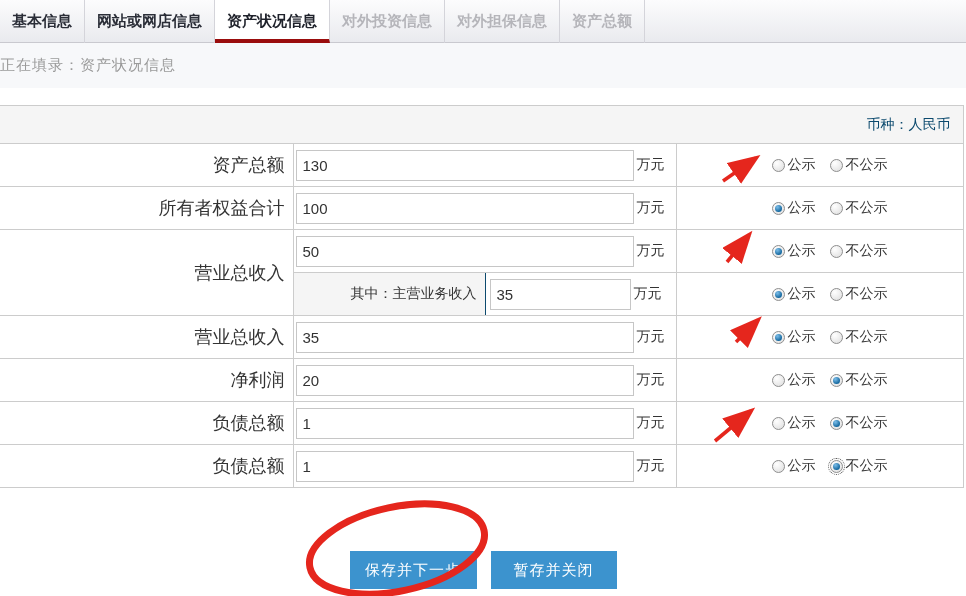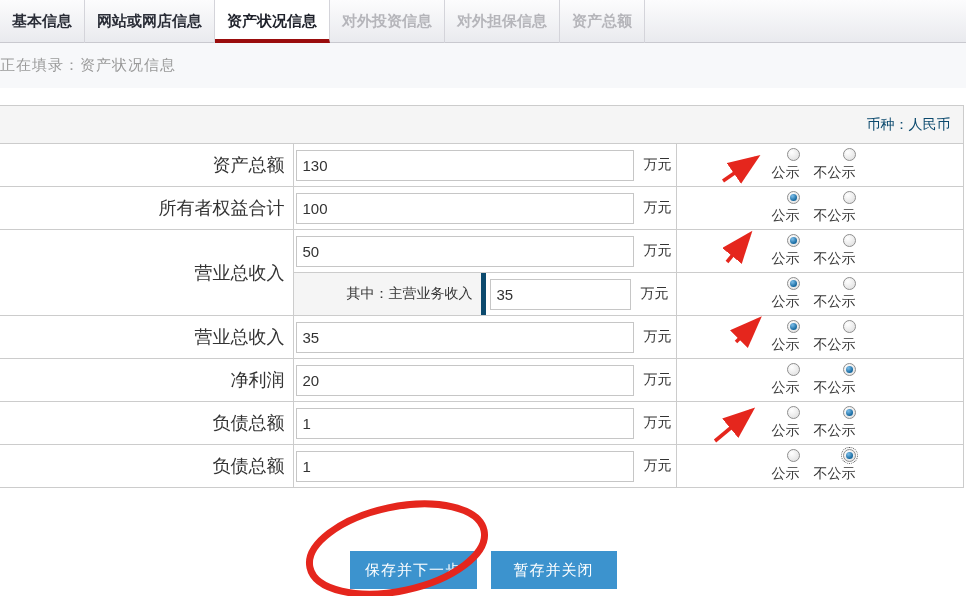--- a/index.html
+++ b/index.html
@@ -26,25 +26,25 @@
                    font-size:14px; color:#0c4a6e; font-weight:normal; }
   .form-table td { height:43px; }
   td.label-cell { text-align:right; padding-right:8px; font-size:18px; color:#333; background:#fff; }
   td.value-cell { padding:0; }
   .vc-inner { display:flex; align-items:center; height:100%; }
   .vc-inner input { height:31px; border:1px solid #c6c6c6; font-size:15px; color:#333;
                     padding-left:6px; margin-left:2px; width:338px; font-family:inherit; }
   .vc-inner input.sub-input { width:141px; margin-left:4px; }
   .sub-label { height:100%; width:192px; background:#f5f5f5; display:flex; align-items:center;
                justify-content:flex-end; padding-right:8px; font-size:14px; color:#333;
-               border-right:5px solid #0c4a6e; flex:none; }
-  .unit { font-size:14px; color:#333; margin-left:10px; }
+               border-right:1px solid #0c4a6e; flex:none; }
+  .unit { font-size:14px; color:#333; margin-left:3px; }
   td.publish-cell { padding-left:95px; }
   .pub-inner { display:flex; align-items:center; gap:14px; }
-  .opt { display:flex; align-items:flex-end; gap:3px; font-size:14px; color:#333;flex-direction:column; }
+  .opt { display:flex; align-items:center; gap:3px; font-size:14px; color:#333; }
   .radio { position:relative; width:13px; height:13px; border-radius:50%;
            border:1px solid #8f8f8f; background:radial-gradient(circle at 35% 30%,#ffffff,#dcdcdc);
            flex:none; cursor:pointer; }
   .radio.checked::after { content:""; position:absolute; left:2px; top:2px; width:7px; height:7px;
            border-radius:50%; background:radial-gradient(circle at 35% 30%,#6fb3e0 10%,#15689f 70%); }
   .radio.focused { outline:1px dotted #555; outline-offset:1px; }
 
   
   .actions { margin-top:63px; display:flex; justify-content:center; gap:14px; }
   .btn { height:38px; border:none; color:#fff; font-size:15px; font-family:inherit;

